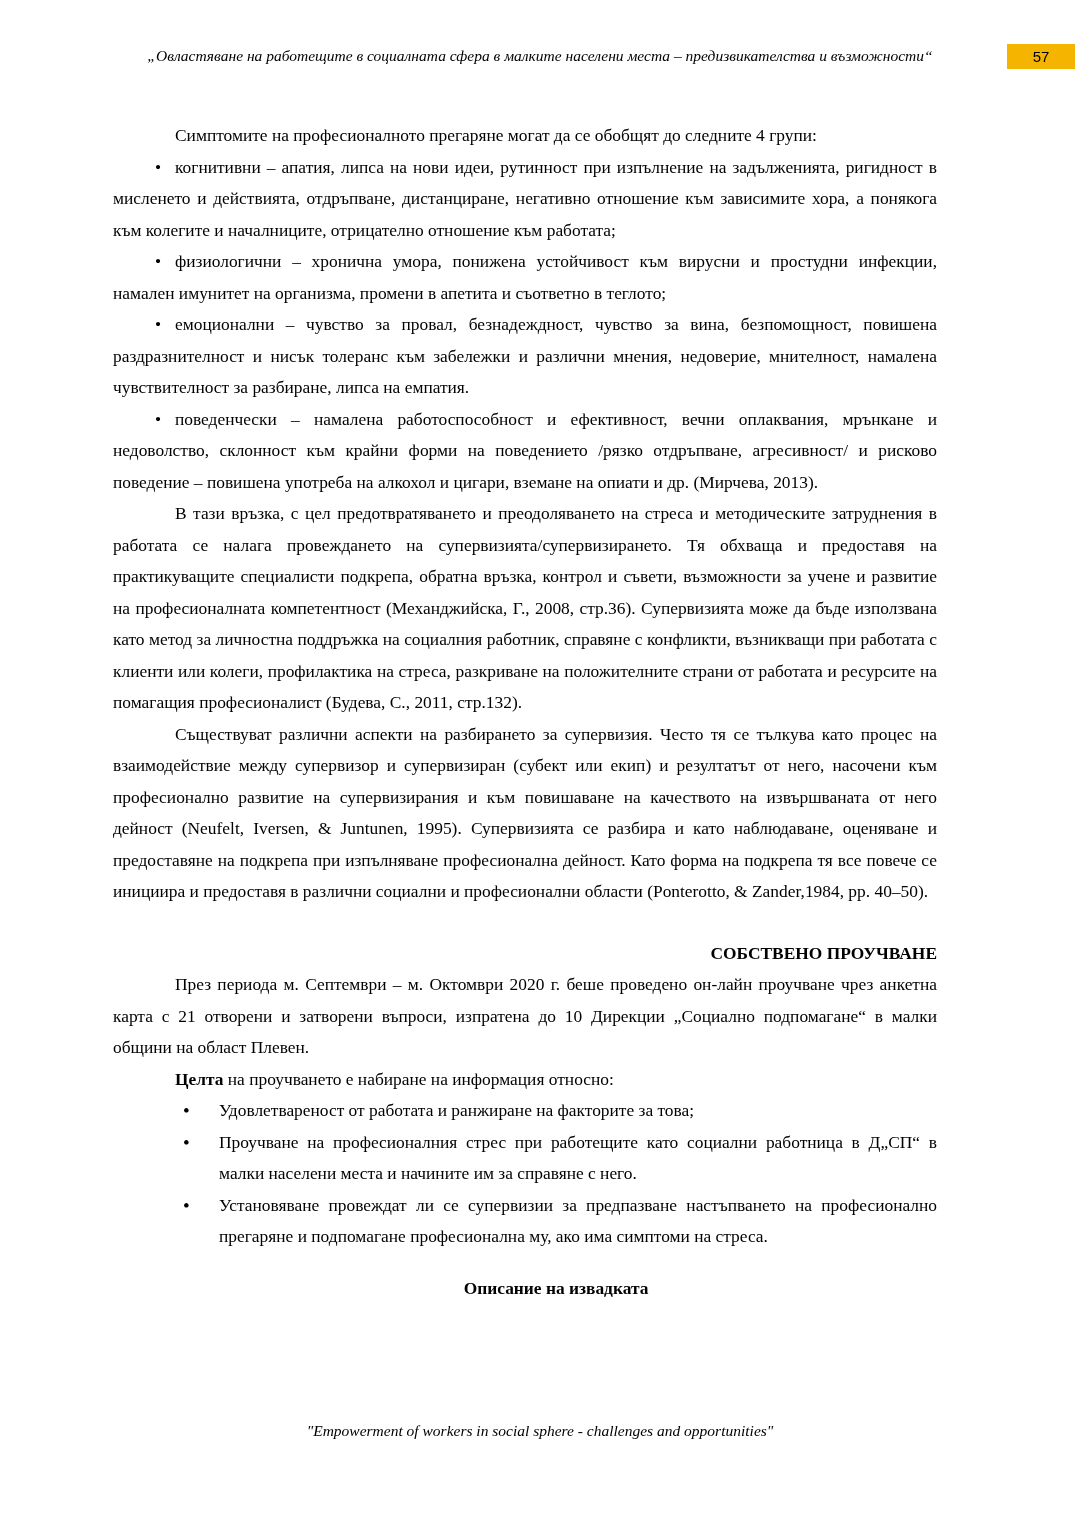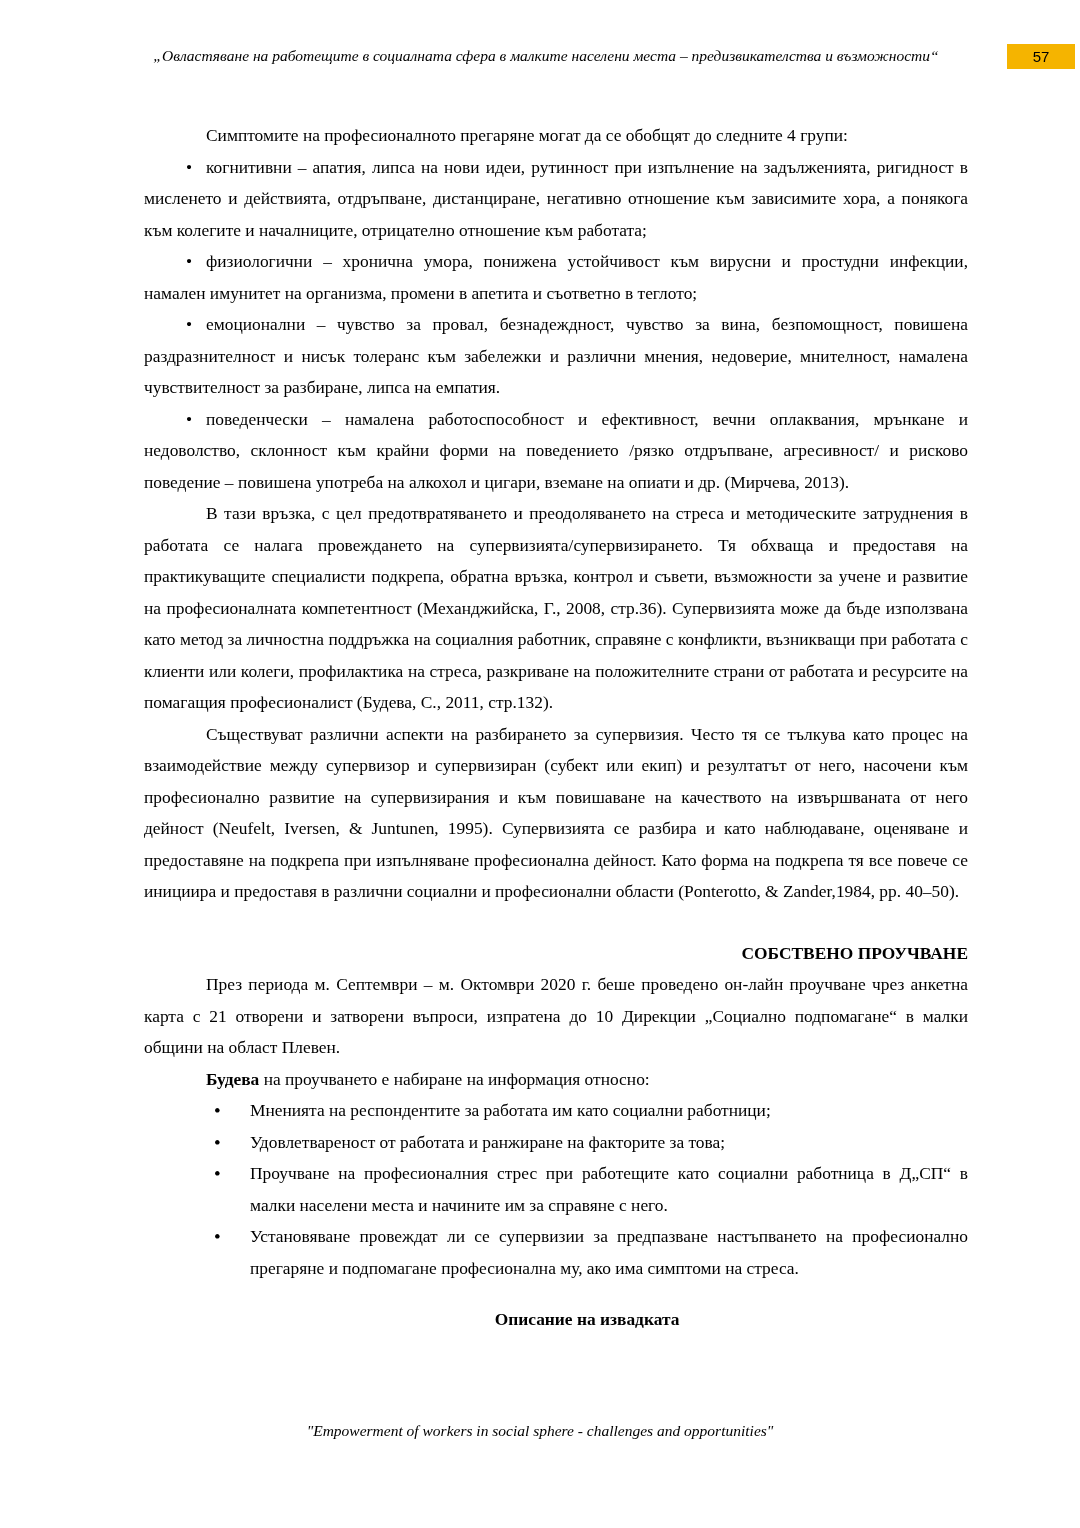--- a/index.html
+++ b/index.html
@@ -22,21 +22,21 @@
   
   .header {
     position: absolute;
     top: 44px;
     left: 0;
     width: 1080px;
     height: 46px;
   }
   .header-title {
     position: absolute;
-    left: 136px;
+    left: 130px;
     width: 820px;
     top: 0;
     text-align: center;
     font-style: italic;
     font-size: 15.5px;
     line-height: 23px;
     color: #000;
   }
   .page-number-box {
     position: absolute;
@@ -52,21 +52,21 @@
   .page-number {
     font-size: 15px;
     color: #000;
     font-family: "Liberation Sans", sans-serif;
   }
 
   
   .content {
     position: absolute;
     top: 120px;
-    left: 144px;
+    left: 113px;
     width: 824px;
   }
   p {
     margin: 0;
     font-size: 17.4px;
     line-height: 31.5px;
     text-align: justify;
     text-justify: inter-word;
   }
   p.indent { text-indent: 62px; }
@@ -168,24 +168,23 @@
     <p class="indent">В тази връзка, с цел предотвратяването и преодоляването на стреса и методическите затруднения в работата се налага провеждането на супервизията/супервизирането. Тя обхваща и предоставя на практикуващите специалисти подкрепа, обратна връзка, контрол и съвети, възможности за учене и развитие на професионалната компетентност (Механджийска, Г., 2008, стр.36). Супервизията може да бъде използвана като метод за личностна поддръжка на социалния работник, справяне с конфликти, възникващи при работата с клиенти или колеги, профилактика на стреса, разкриване на положителните страни от работата и ресурсите на помагащия професионалист (Будева, С., 2011, стр.132).</p>
 
     <p class="indent">Съществуват различни аспекти на разбирането за супервизия. Често тя се тълкува като процес на взаимодействие между супервизор и супервизиран (субект или екип) и резултатът от него, насочени към професионално развитие на супервизирания и към повишаване на качеството на извършваната от него дейност (Neufelt, Iversen, &amp; Juntunen, 1995). Супервизията се разбира и като наблюдаване, оценяване и предоставяне на подкрепа при изпълняване професионална дейност. Като форма на подкрепа тя все повече се инициира и предоставя в различни социални и професионални области (Ponterotto, &amp; Zander,1984, pp. 40–50).</p>
 
     <div class="spacer-md"></div>
 
     <p class="section-heading">СОБСТВЕНО ПРОУЧВАНЕ</p>
 
     <p class="indent">През периода м. Септември – м. Октомври 2020 г. беше проведено он-лайн проучване чрез анкетна карта с 21 отворени и затворени въпроси, изпратена до 10 Дирекции „Социално подпомагане“ в малки общини на област Плевен.</p>
 
-    <p class="indent"><span class="bold-lead">Будева</span><span> на проучването е набиране на информация относно:</span></p>
+    <p class="indent"><span class="bold-lead">Целта</span><span> на проучването е набиране на информация относно:</span></p>
 
     <ul class="goal-list">
-      <li>Мненията на респондентите за работата им като социални работници;</li>
       <li>Удовлетвареност от работата и ранжиране на факторите за това;</li>
       <li>Проучване на професионалния стрес при работещите като социални работница в Д„СП“ в малки населени места и начините им за справяне с него.</li>
       <li>Установяване провеждат ли се супервизии за предпазване настъпването на професионално прегаряне и подпомагане професионална му, ако има симптоми на стреса.</li>
     </ul>
 
     <div class="spacer-sm"></div>
 
     <p class="sub-heading">Описание на извадката</p>
 
 

